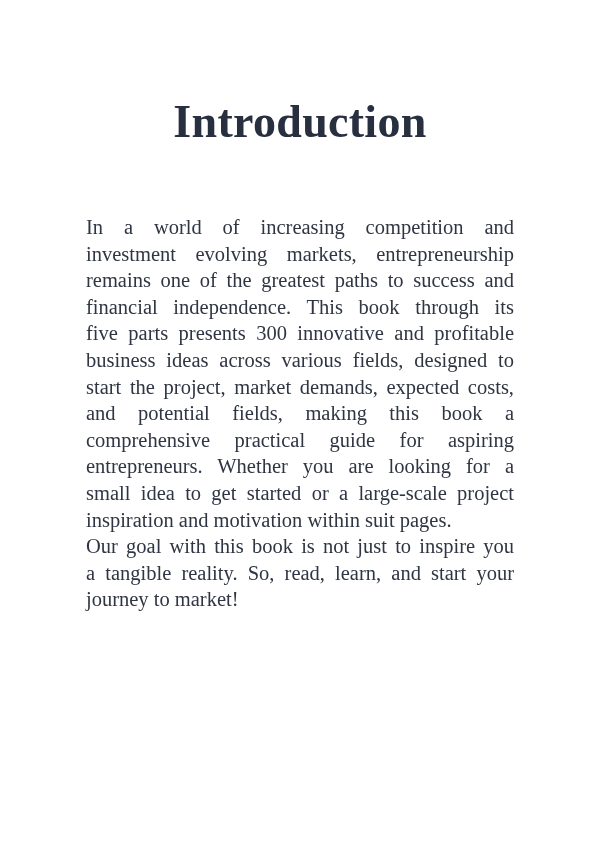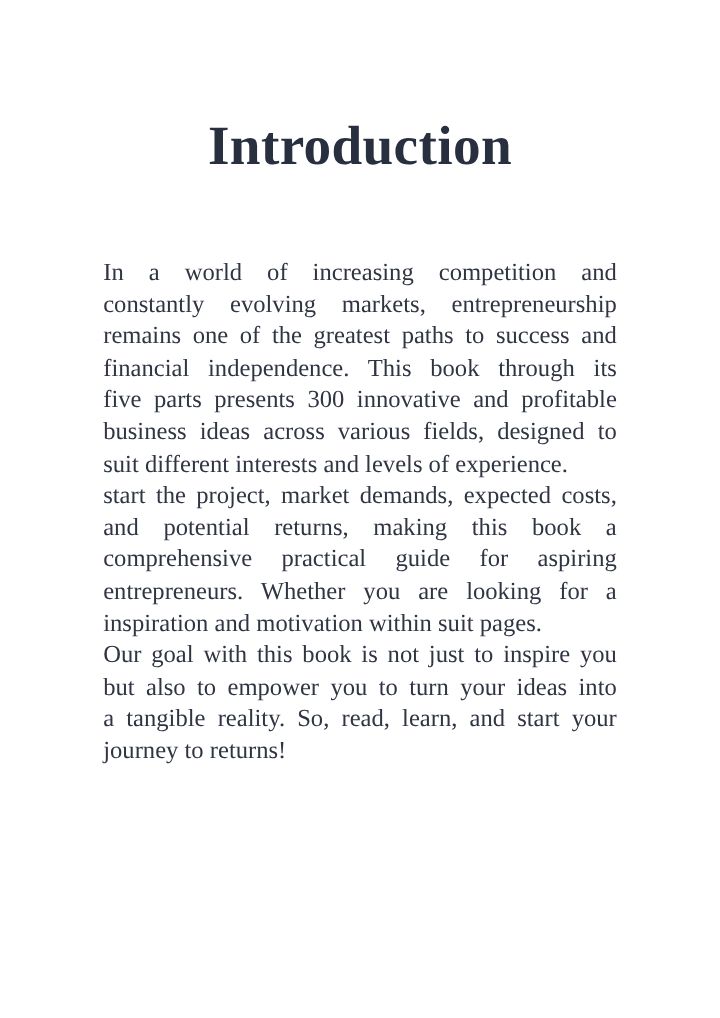--- a/index.html
+++ b/index.html
@@ -58,34 +58,33 @@
   </style>
 </head>
 <body>
 
 <div class="page">
   <h1 class="title">Introduction</h1>
 
   <div class="body-text">
     <div>
       <span class="line">In a world of increasing competition and</span>
-      <span class="line">constantly evolving markets, entrepreneurship</span>
+      <span class="line">investment evolving markets, entrepreneurship</span>
       <span class="line">remains one of the greatest paths to success and</span>
       <span class="line">financial independence. This book through its</span>
       <span class="line">five parts presents 300 innovative and profitable</span>
       <span class="line">business ideas across various fields, designed to</span>
-      <span class="line last">suit different interests and levels of experience.</span>
     </div>
     <div>
       <span class="line">start the project, market demands, expected costs,</span>
-      <span class="line">and potential returns, making this book a</span>
+      <span class="line">and potential fields, making this book a</span>
       <span class="line">comprehensive practical guide for aspiring</span>
       <span class="line">entrepreneurs. Whether you are looking for a</span>
+      <span class="line">small idea to get started or a large-scale project</span>
       <span class="line last">inspiration and motivation within suit pages.</span>
     </div>
     <div>
       <span class="line">Our goal with this book is not just to inspire you</span>
-      <span class="line">but also to empower you to turn your ideas into</span>
       <span class="line">a tangible reality. So, read, learn, and start your</span>
-      <span class="line last">journey to returns!</span>
+      <span class="line last">journey to market!</span>
     </div>
   </div>
 </div>
 
 </body></html>

